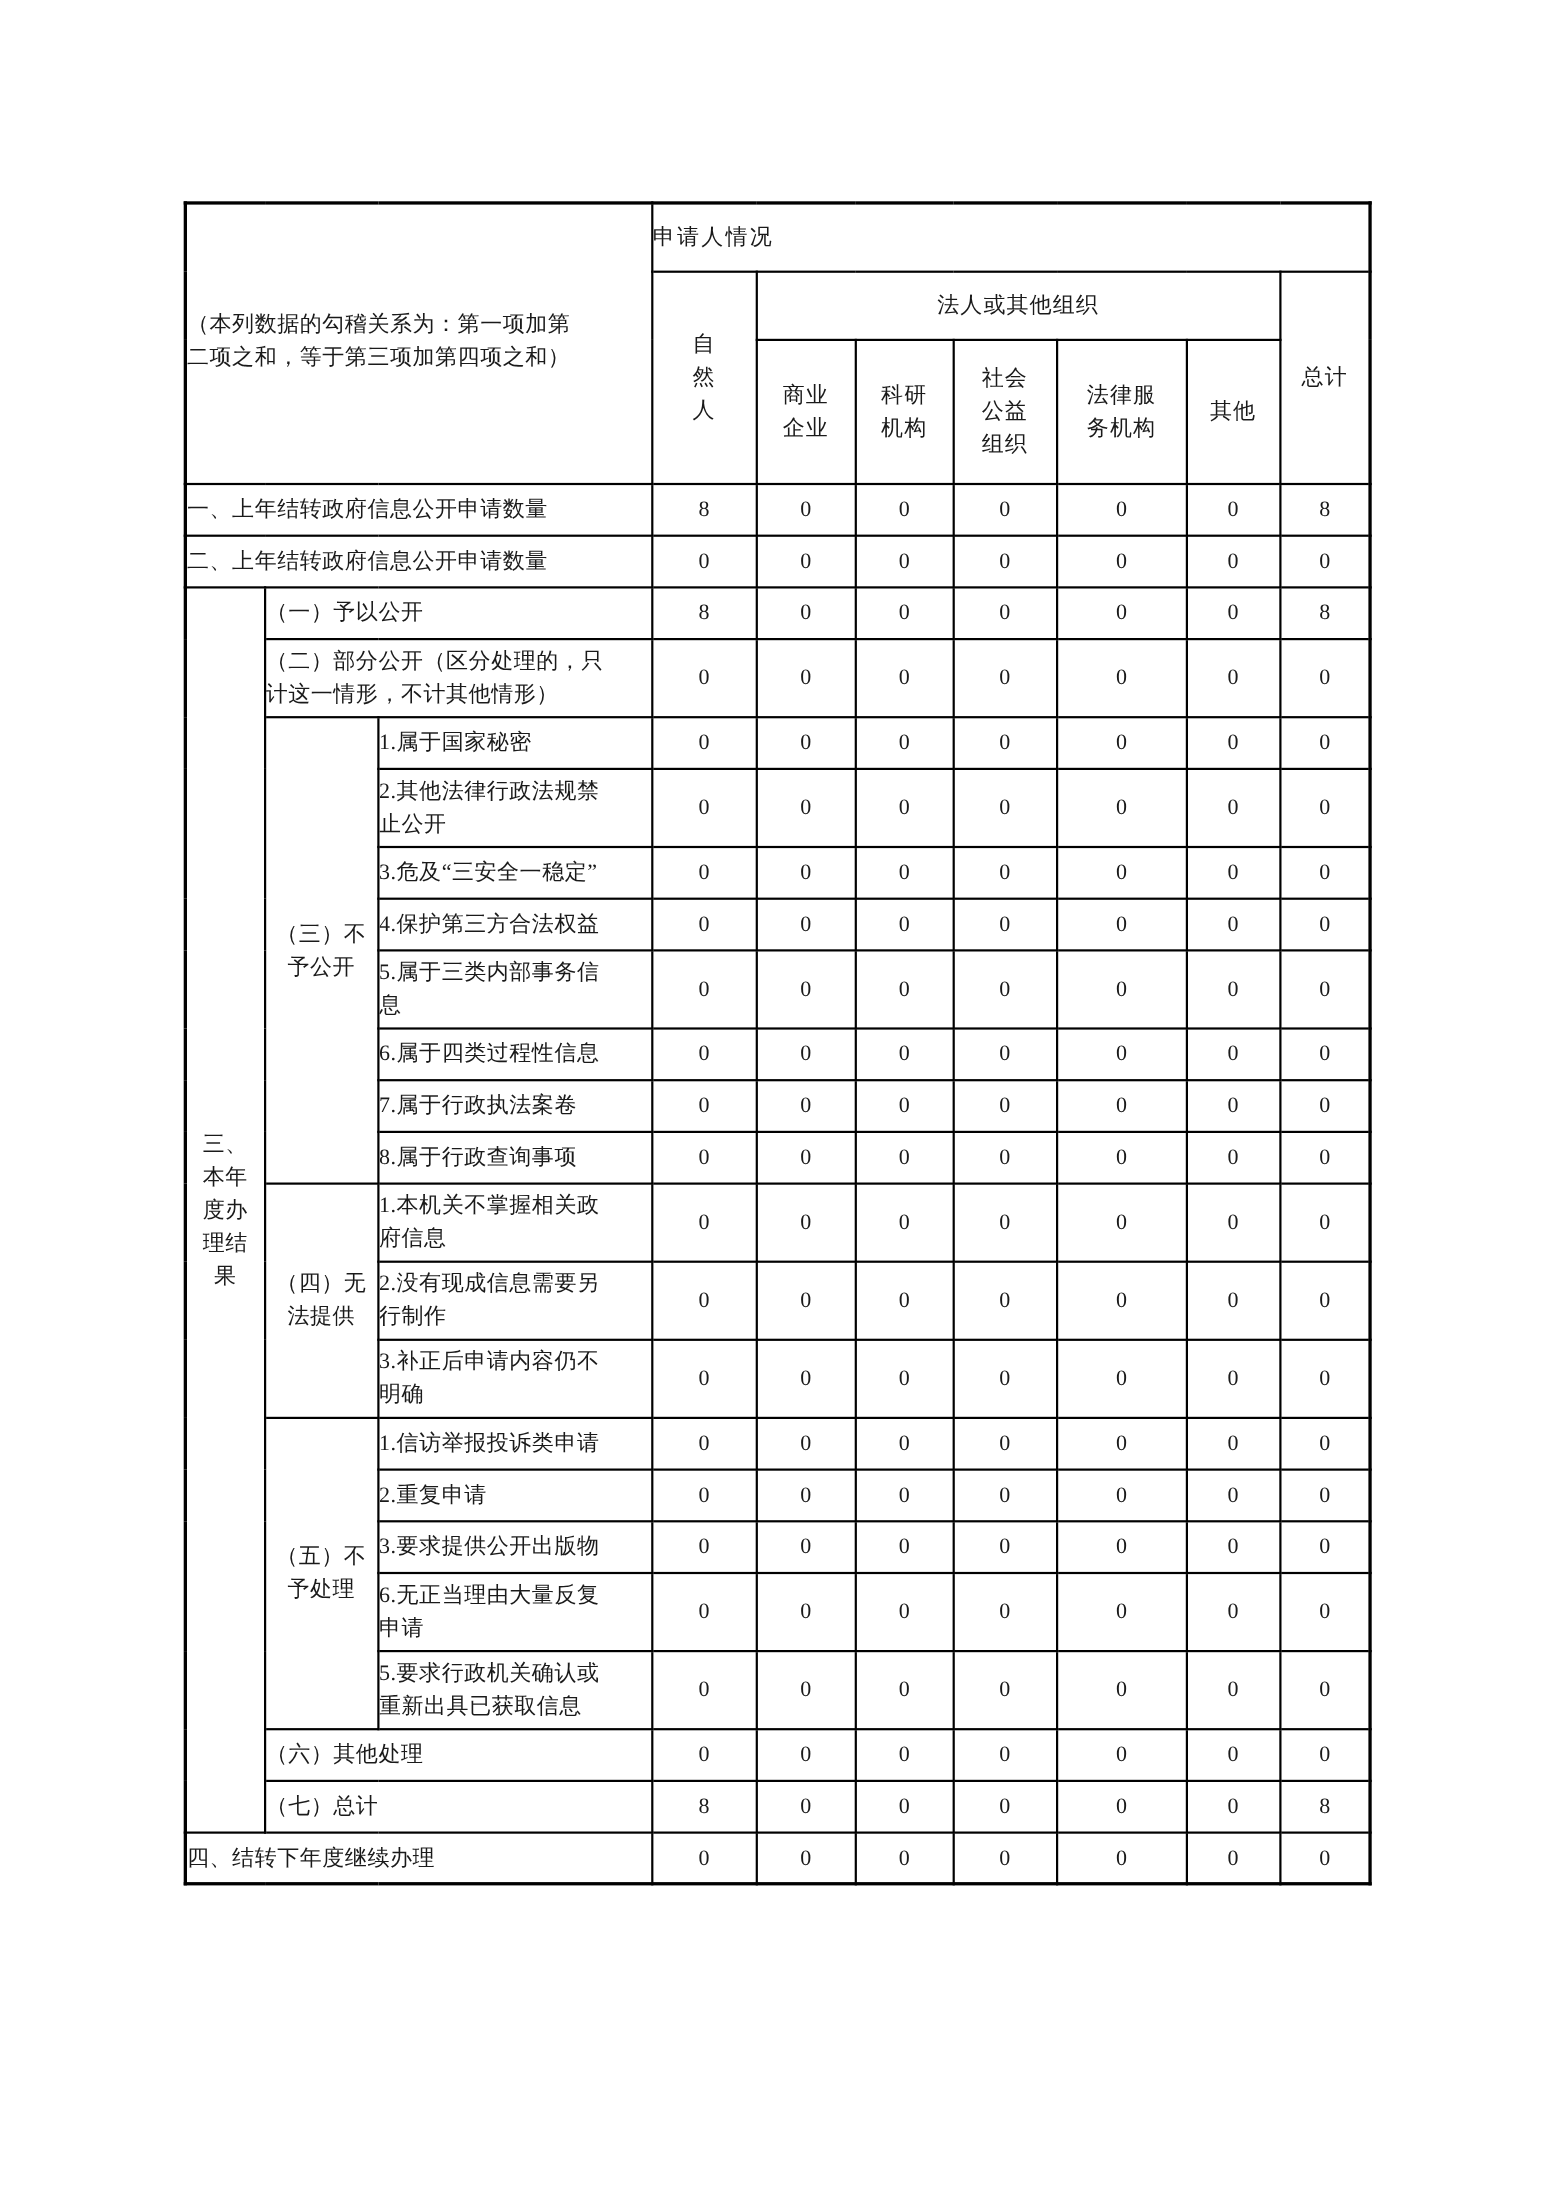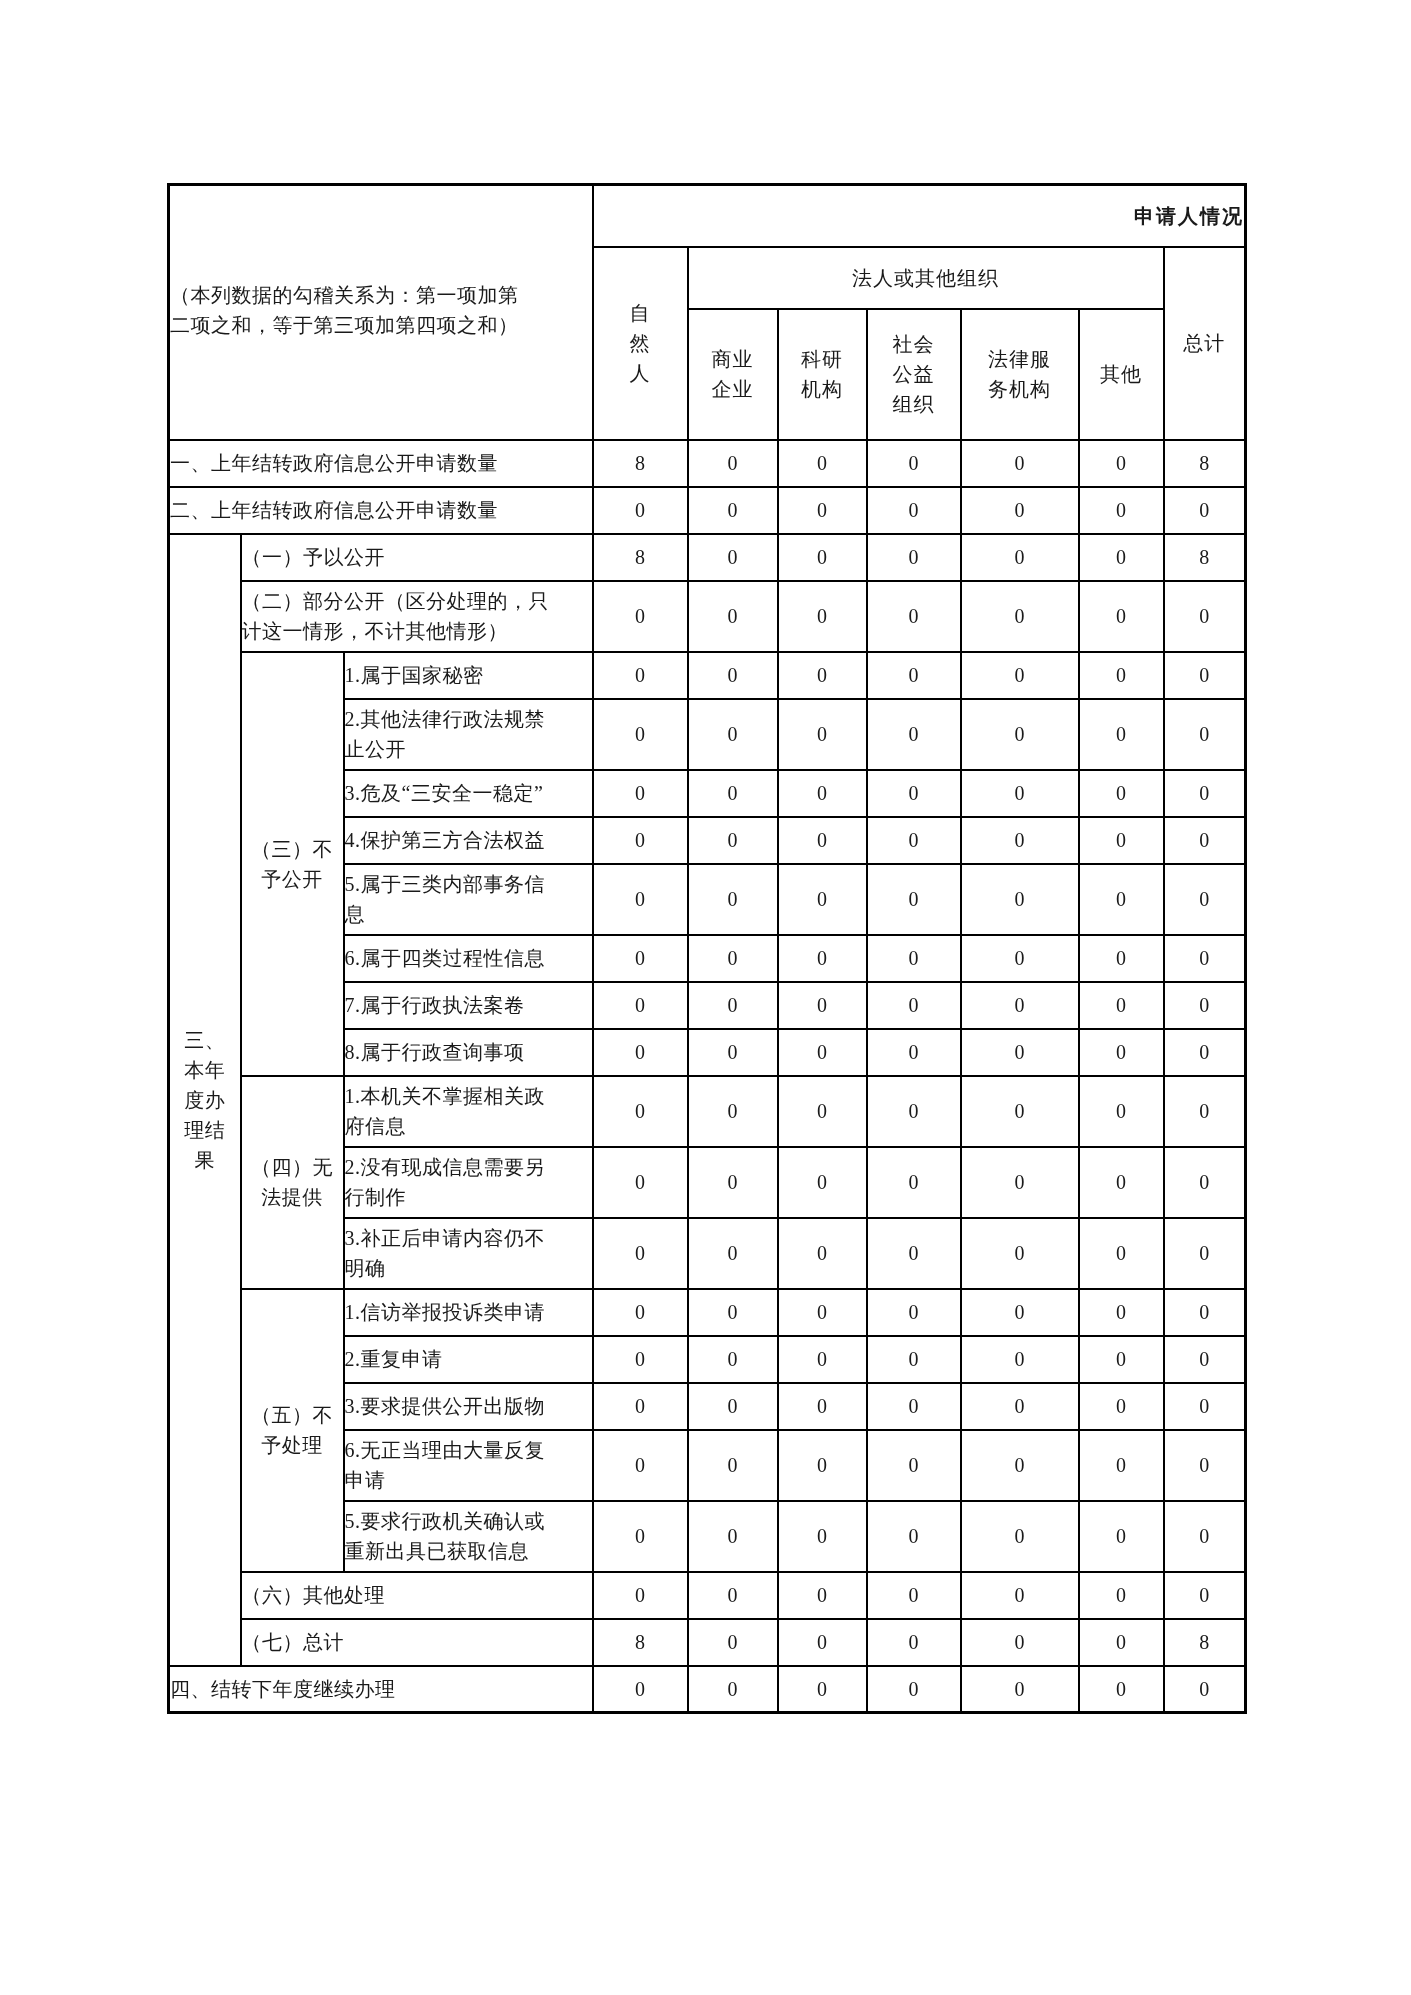--- a/index.html
+++ b/index.html
@@ -38,25 +38,24 @@
 
   .stub {
     text-align: left;
     padding: 4px 8px;
     white-space: pre-line;
     letter-spacing: 0.5px;
     border-right: 3px solid #000;
     font-family: Liberation Mono, monospace;
   }
   .h-app {
-    text-align: right;
+    text-align: left;
     letter-spacing: 2px;
     border-bottom: 3px solid #000;
     border-left: 3px solid #000;
-    font-weight: bold;
   }
   .hc {
     text-align: center;
     white-space: pre-line;
     letter-spacing: 1px;
     line-height: 1.4;
     margin-top: 28px;
   }
   .h-nat { border-left: 3px solid #000; }
   .sec {

